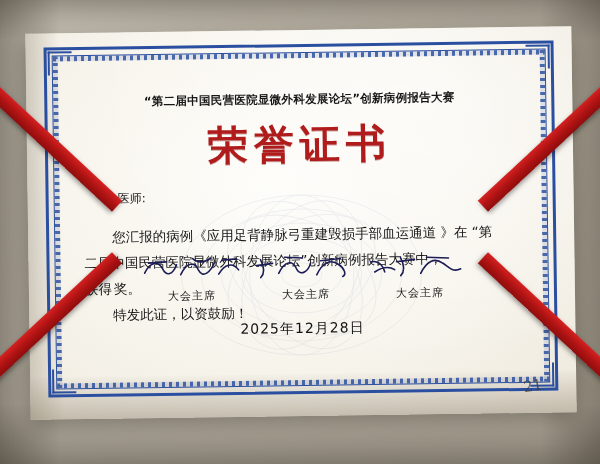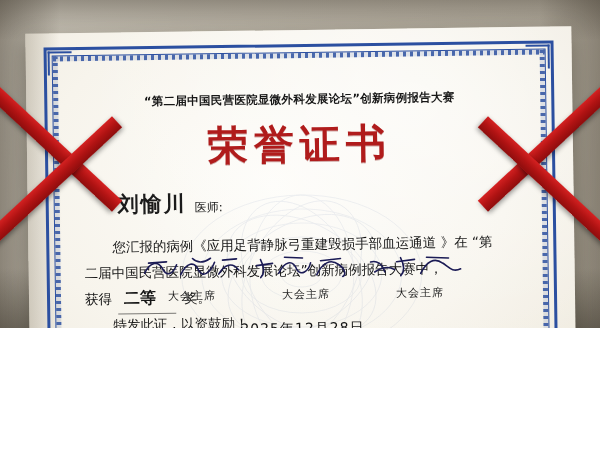--- a/index.html
+++ b/index.html
@@ -10,21 +10,21 @@
     width: 600px;
     height: 464px;
     overflow: hidden;
     background: #ffffff;
     font-family: "DejaVu Sans", sans-serif;
   }
 
   #stage {
     position: relative;
     width: 600px;
-    height: 328px;
+    height: 464px;
     background: #f2efe9;
     overflow: hidden;
   }
 
   
   .photo-bg {
     position: absolute;
     inset: 0;
     background:
       linear-gradient(115deg, #d9d4c8 0%, #cfc9bc 25%, #c9c2b4 55%, #bdb6a7 100%);
@@ -343,32 +343,30 @@
       </g>
     </svg>
 
     <div class="content">
 
       <div class="subtitle">“第二届中国民营医院显微外科发展论坛”创新病例报告大赛</div>
 
       <div class="main-title">荣誉证书</div>
 
       <div class="recipient-row">
-        <span class="recipient-name">刘愉川</span>
         <span class="recipient-suffix">医师:</span>
       </div>
 
       <div class="body-text">
         <p>
           <span class="indent"></span><span>您汇报的病例《应用足背静脉弓重建毁损手部血运通道 》在 “第</span>
         </p>
         <p>二届中国民营医院显微外科发展论坛”创新病例报告大赛中，</p>
         <p class="award-line">
           <span>获得</span>
-          <span class="award-grade">二等</span>
           <span>奖。</span>
         </p>
         <p class="encourage">
           <span class="indent"></span><span>特发此证，以资鼓励！</span>
         </p>
       </div>
 
       <div class="signatures">
 
         <div class="sig-block">

